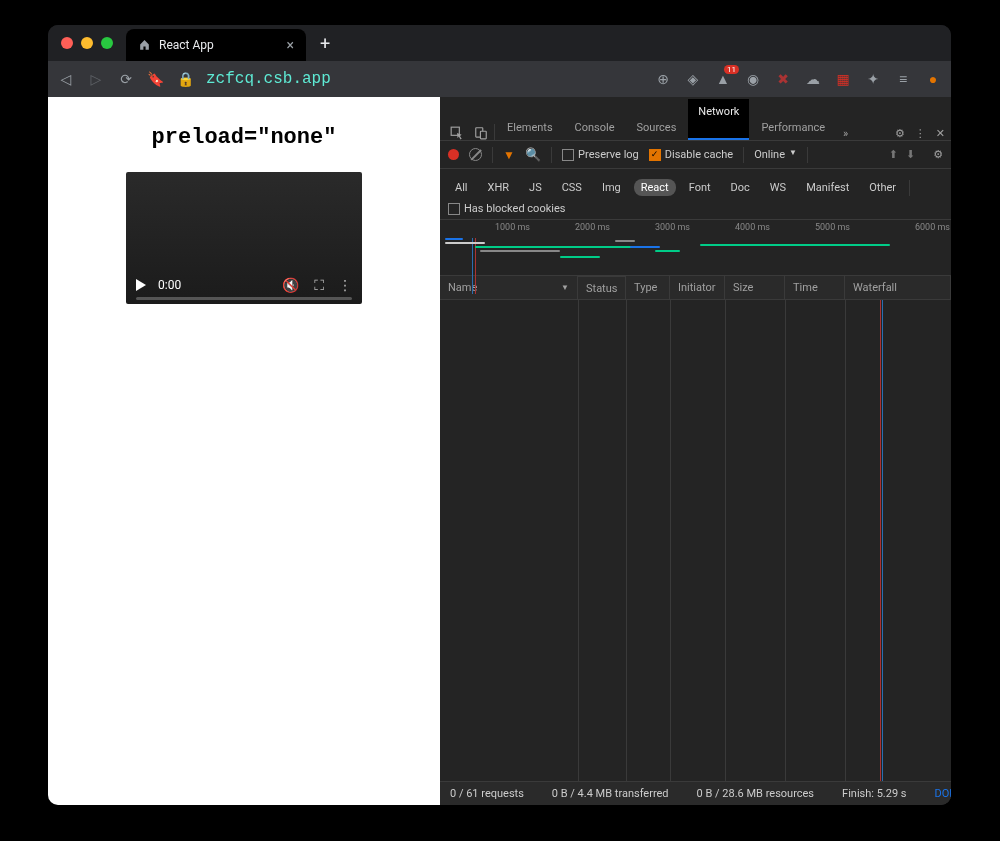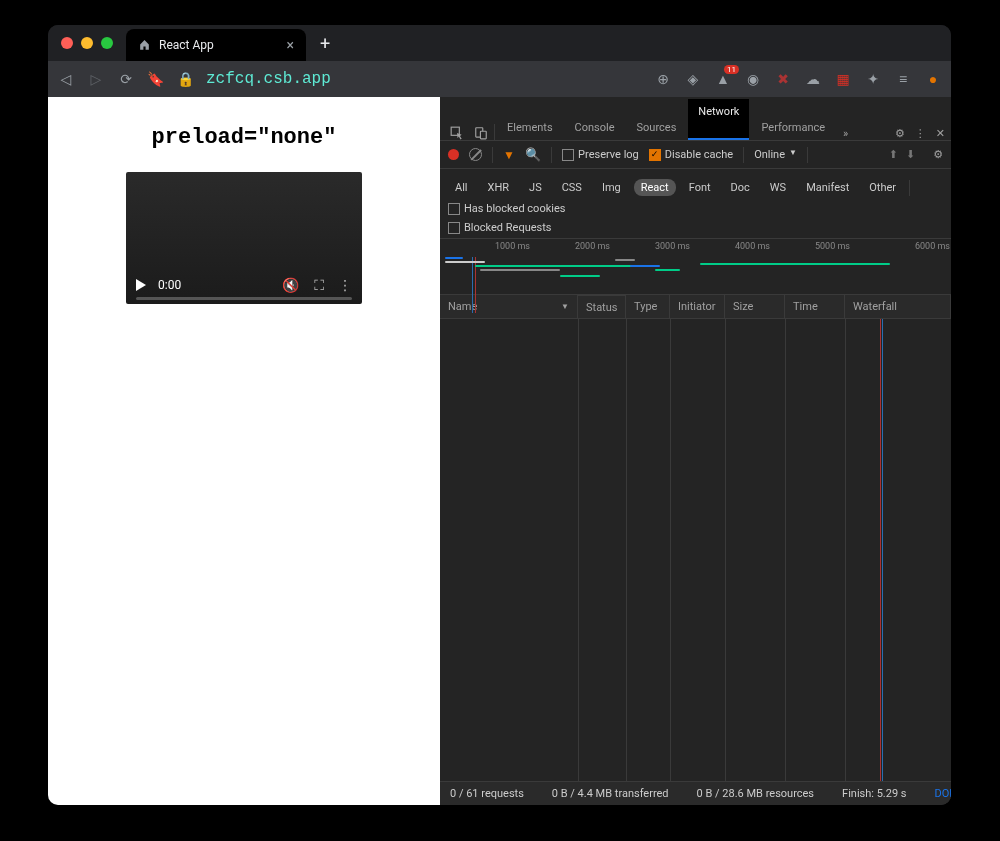--- a/index.html
+++ b/index.html
@@ -202,23 +202,20 @@
           <span class="pill">Img</span>
           <span class="pill active">React</span>
           <span class="pill">Font</span>
           <span class="pill">Doc</span>
           <span class="pill">WS</span>
           <span class="pill">Manifest</span>
           <span class="pill">Other</span>
           <span class="sep"></span>
           <label><span class="chk"></span><span>Has blocked cookies</span></label>
         </div>
-        <div class="line3">
-          <label><span class="chk"></span><span>Blocked Requests</span></label>
-        </div>
       </div>
 
       <div class="timeline">
         <div class="tmarks">
           <span class="tmark" style="left:55px">1000 ms</span>
           <span class="tmark" style="left:135px">2000 ms</span>
           <span class="tmark" style="left:215px">3000 ms</span>
           <span class="tmark" style="left:295px">4000 ms</span>
           <span class="tmark" style="left:375px">5000 ms</span>
           <span class="tmark" style="left:475px">6000 ms</span>

